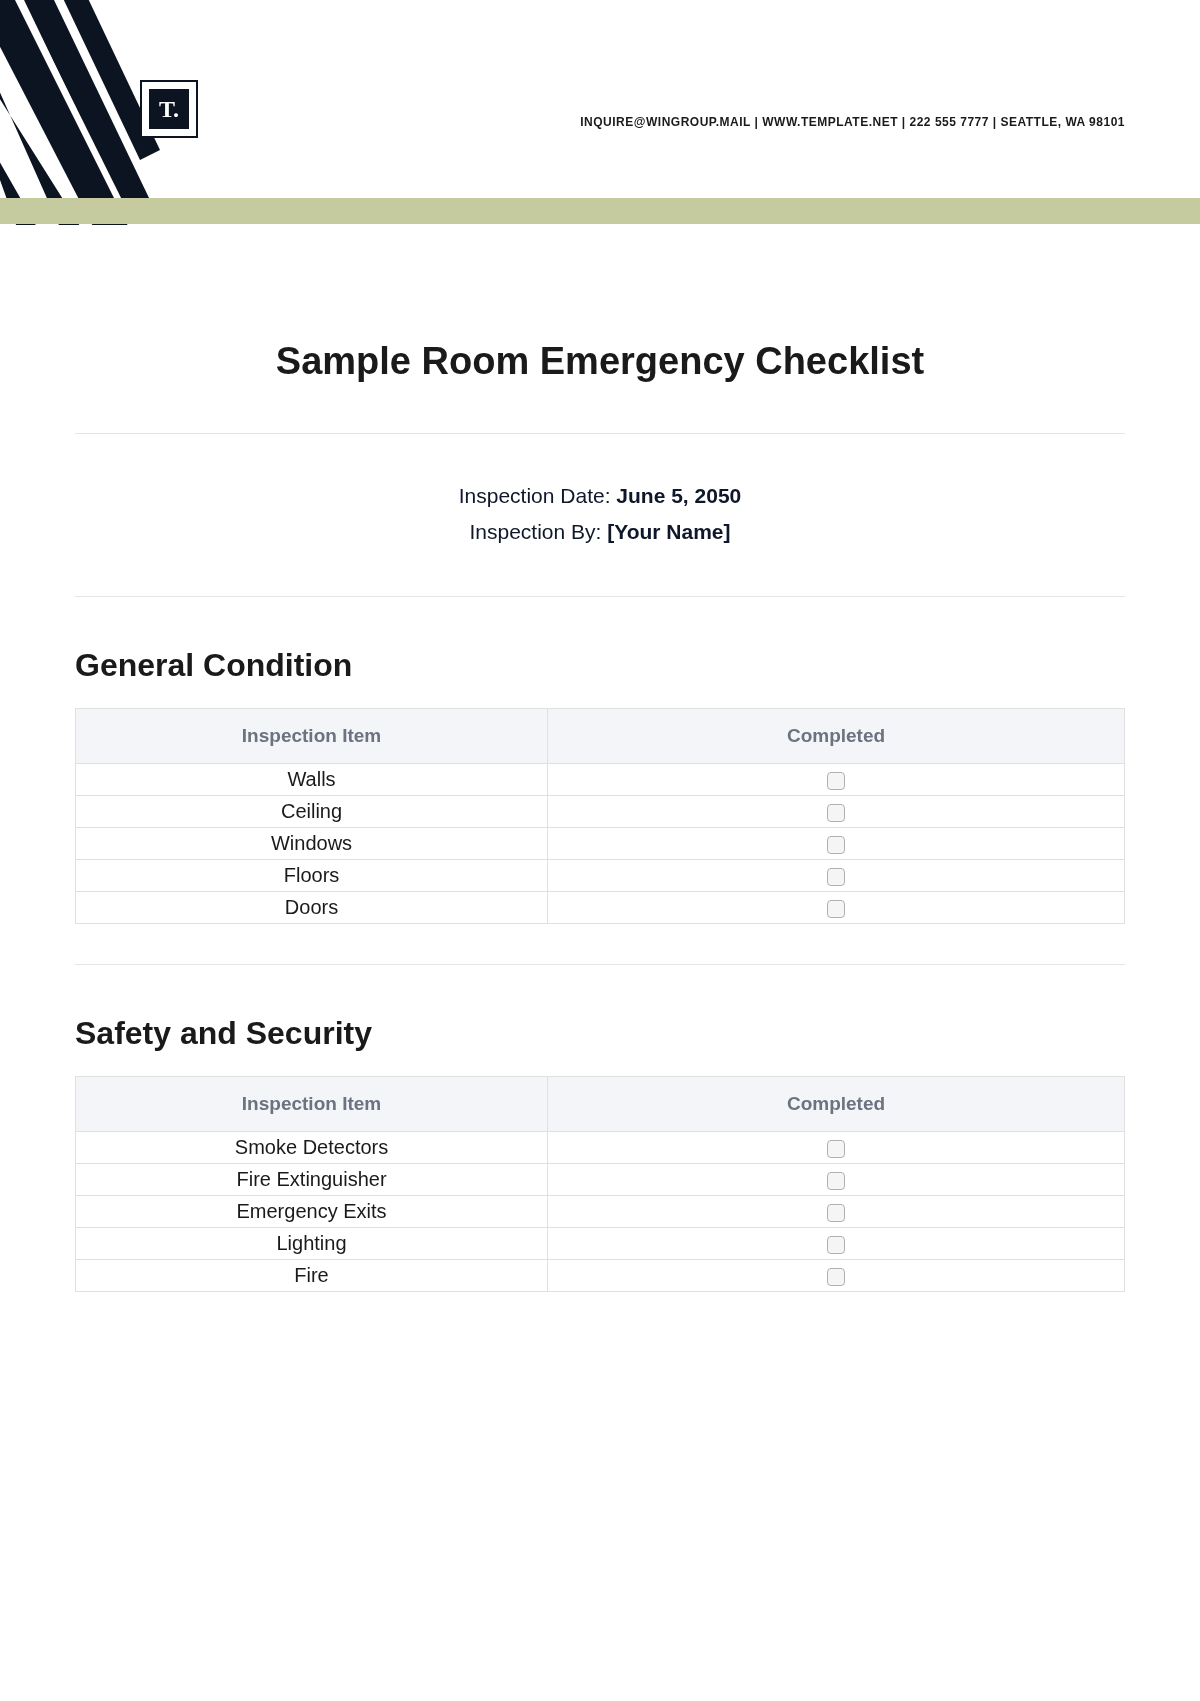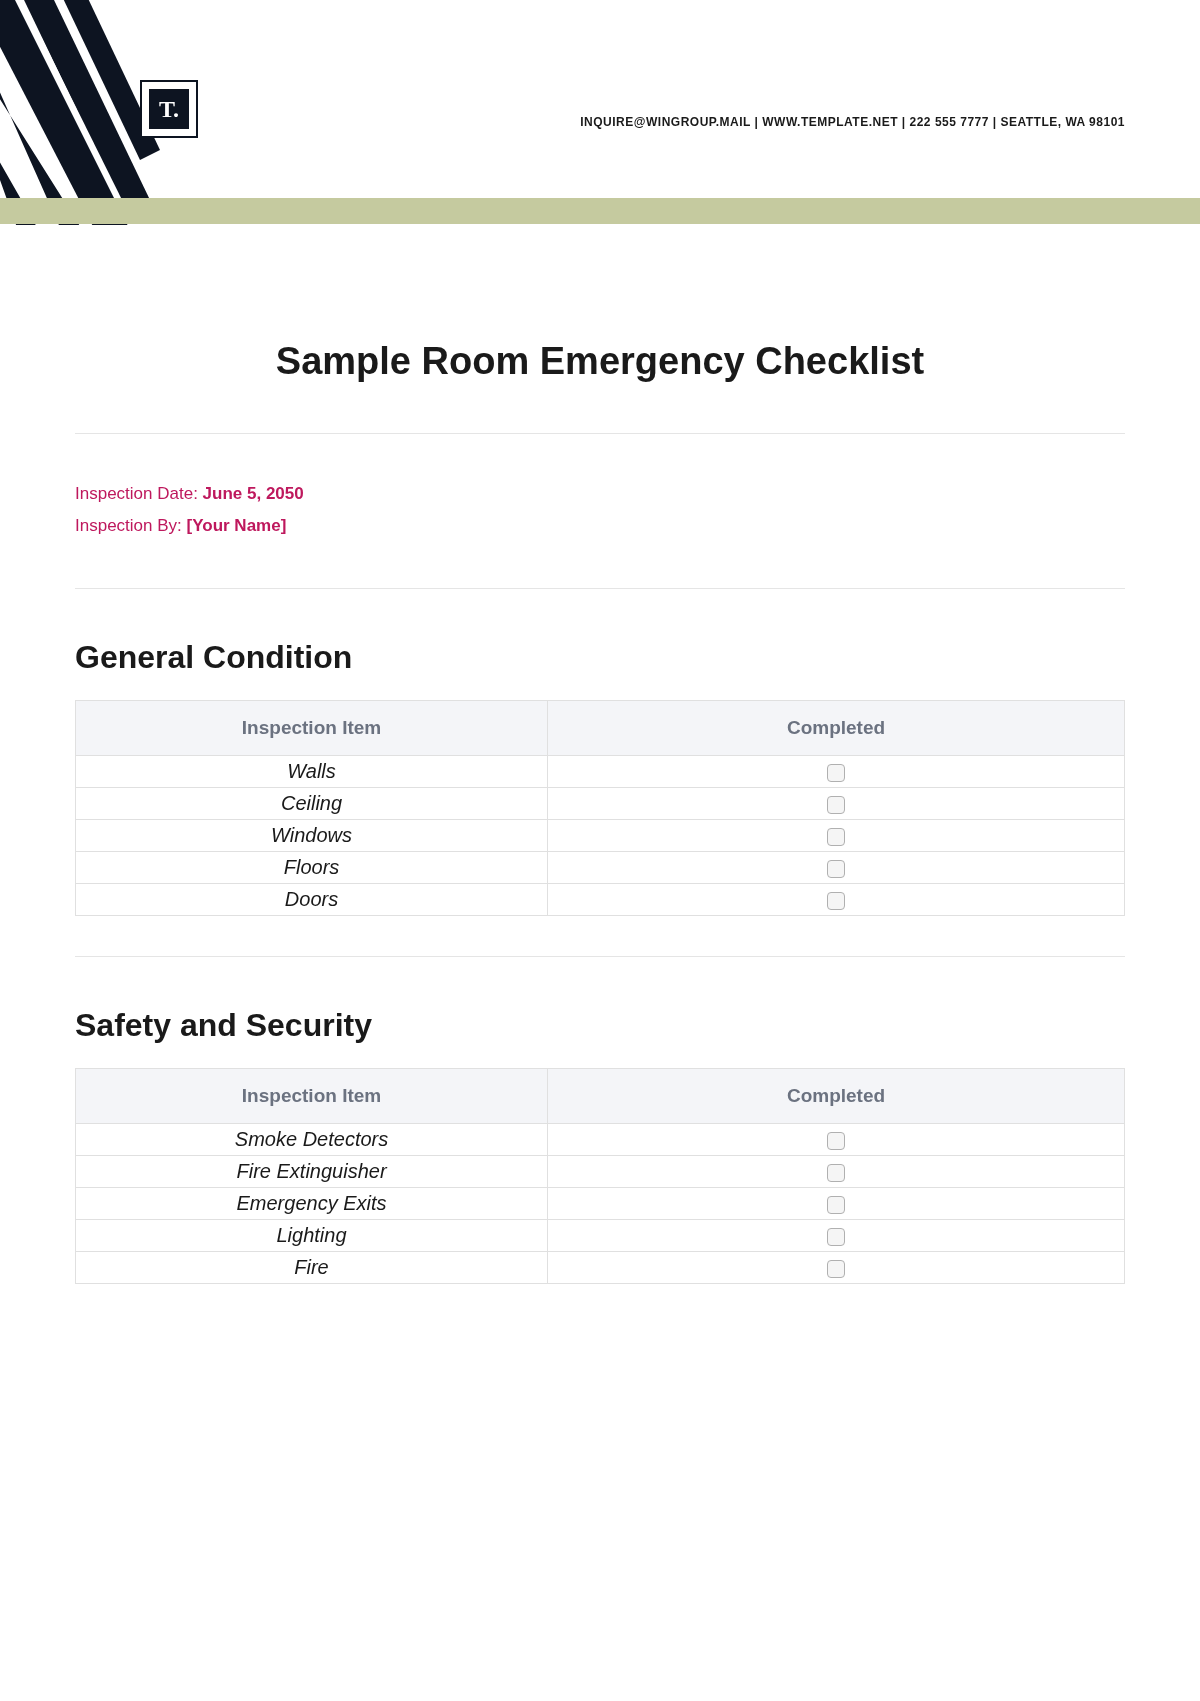--- a/index.html
+++ b/index.html
@@ -82,23 +82,24 @@
     }
     .divider {
       border: none;
       border-top: 1px solid #e5e5e5;
       margin: 0;
     }
     .meta-section {
       padding: 50px 0 40px 0;
     }
     .meta-line {
-      font-size: 17px;
-      color: #be185d;
+      font-size: 21px;
+      color: #0f172a;
       margin-bottom: 12px;
+      text-align: center;
     }
     .meta-line .bold {
       font-weight: 700;
     }
     .section-heading {
       font-size: 32px;
       font-weight: 700;
       color: #1a1a1a;
       margin: 50px 0 24px 0;
     }
@@ -114,21 +115,20 @@
       font-size: 19px;
       padding: 16px 12px;
       border: 1px solid #e0e0e0;
     }
     .checklist-table td {
       padding: 4px 12px;
       text-align: center;
       font-size: 20px;
       color: #1a1a1a;
       border: 1px solid #e0e0e0;
-      font-style: italic;
     }
     .checkbox-cell {
       text-align: center;
     }
     .fake-checkbox {
       display: inline-block;
       width: 18px;
       height: 18px;
       border: 1.5px solid #b0b0b0;
       border-radius: 4px;

